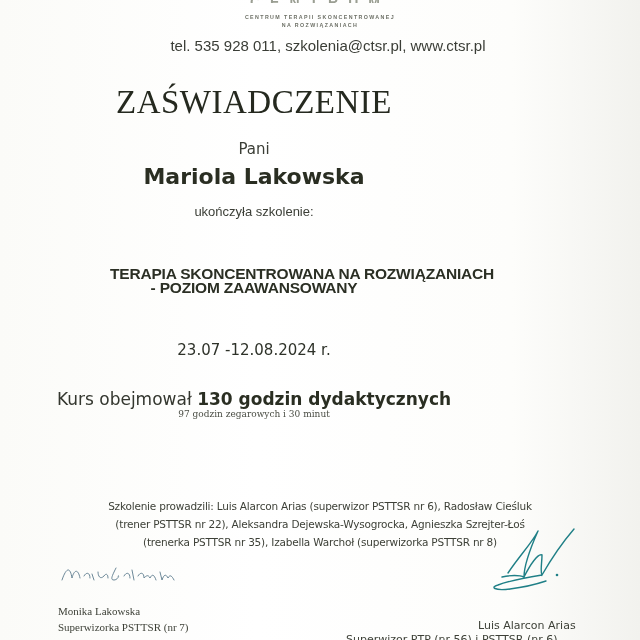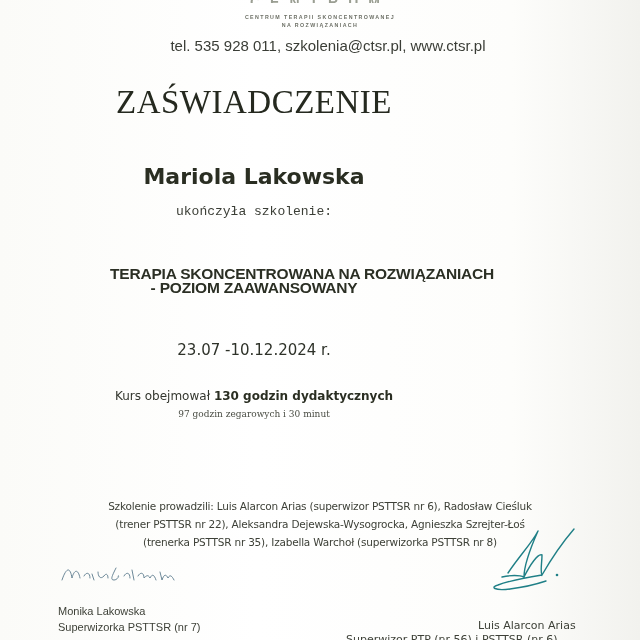--- a/index.html
+++ b/index.html
@@ -27,65 +27,66 @@
     .org1 { top: 14px; }
     .org2 { top: 22px; }
     .contact {
       position: absolute; top: 37px; left: 8px; width: 640px; text-align: center;
       font-family: "Liberation Sans", sans-serif; font-size: 15px; color: #3a3d36;
     }
     .center { position: absolute; left: 0; width: 508px; text-align: center; }
     .title { top: 84px; font-size: 33px; letter-spacing: 0.5px; color: #25291f; font-family: "Liberation Serif", serif; }
     .salutation { top: 140px; font-size: 15px; color: #3b3e36; font-family: "DejaVu Sans", sans-serif; }
     .name { top: 164px; font-size: 22px; font-weight: bold; color: #2a2e22; font-family: "DejaVu Sans", sans-serif; }
-    .completed { top: 204px; font-size: 13px; color: #3b3e36; font-family: Liberation Mono, monospace; }
+    .completed { top: 204px; font-size: 13px; color: #3b3e36; font-family: Liberation Sans, sans-serif; }
     .course1 { top: 265px; font-size: 15.5px; font-weight: bold; color: #2b2f24; font-family: Liberation Sans, sans-serif; letter-spacing: -0.2px; margin-left: 48px; }
     .course2 { top: 279px; font-size: 15.5px; font-weight: bold; color: #2b2f24; font-family: Liberation Sans, sans-serif; letter-spacing: -0.2px; }
     .dates { top: 341px; font-size: 15px; color: #2e3229; font-family: "DejaVu Sans", sans-serif; }
-    .hours { top: 389px; font-size: 12px; color: #34372f; font-family: "DejaVu Sans", sans-serif; }
+    .hours { top: 389px; font-size: 17px; color: #34372f; font-family: "DejaVu Sans", sans-serif; }
     .hours b { color: #2a2e22; }
     .clock { top: 409px; font-size: 9px; color: #4a4d44; font-family: "DejaVu Serif", serif; }
     .forms { top: 427px; font-size: 12px; color: #34372f; font-family: "DejaVu Serif", serif; }
     .trainers {
       position: absolute; top: 461px; left: 40px; width: 560px; text-align: center;
       font-family: "DejaVu Sans", sans-serif; font-size: 10.5px; line-height: 18px; color: #3d4037;
       letter-spacing: -0.2px;
       margin-top: 36px;
     }
     .sig-left { position: absolute; left: 58px; top: 560px; width: 120px; height: 26px; }
     .sig-right { position: absolute; left: 480px; top: 525px; width: 100px; height: 70px; }
     .left-name, .left-role {
-      position: absolute; left: 58px; font-family: Liberation Sans, sans-serif; font-size: 11px; color: #3d4037;
+      position: absolute; left: 58px; font-family: Liberation Serif, serif; font-size: 11px; color: #3d4037;
     }
     .left-name { top: 605px; }
     .left-role { top: 621px; }
     .right-name, .right-role {
       position: absolute; font-family: "DejaVu Sans", sans-serif; color: #3d4037; font-size: 11px;
     }
     .right-name { left: 478px; top: 619px; }
     .right-role { left: 346px; top: 633px; white-space: nowrap; }
   </style>
 </head>
 <body>
 
 <div class="page">
 
   <div class="logo-cut">CENTRUM</div>
   <div class="org-line org1">CENTRUM TERAPII SKONCENTROWANEJ</div>
   <div class="org-line org2">NA ROZWIĄZANIACH</div>
   <div class="contact">tel. 535 928 011, szkolenia@ctsr.pl, www.ctsr.pl</div>
 
   <div class="center title">ZAŚWIADCZENIE</div>
+  <div class="center salutation">Pani</div>
   <div class="center name">Mariola Lakowska</div>
   <div class="center completed">ukończyła szkolenie:</div>
 
   <div class="center course1">TERAPIA SKONCENTROWANA NA ROZWIĄZANIACH</div>
   <div class="center course2">- POZIOM ZAAWANSOWANY</div>
 
-  <div class="center dates">23.07 -10.12.2024 r.</div>
+  <div class="center dates">23.07 -12.08.2024 r.</div>
 
   <div class="center hours">
     <span>Kurs obejmował</span>
     <b>130 godzin dydaktycznych</b>
   </div>
   <div class="center clock">97 godzin zegarowych i 30 minut</div>
 
   <div class="trainers">
     <div>Szkolenie prowadzili: Luis Alarcon Arias (superwizor PSTTSR nr 6), Radosław Cieśluk</div>
     <div>(trener PSTTSR nr 22), Aleksandra Dejewska-Wysogrocka, Agnieszka Szrejter-Łoś</div>

